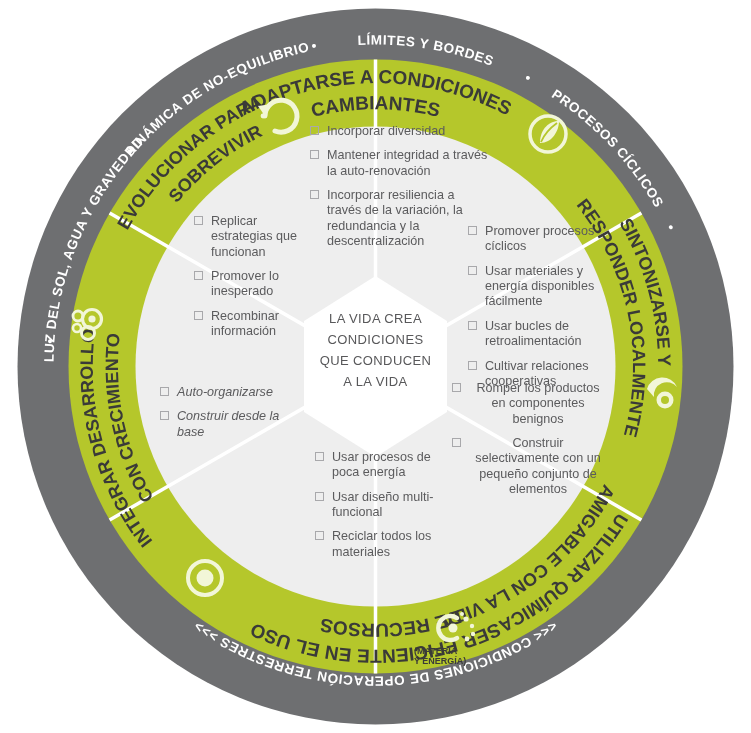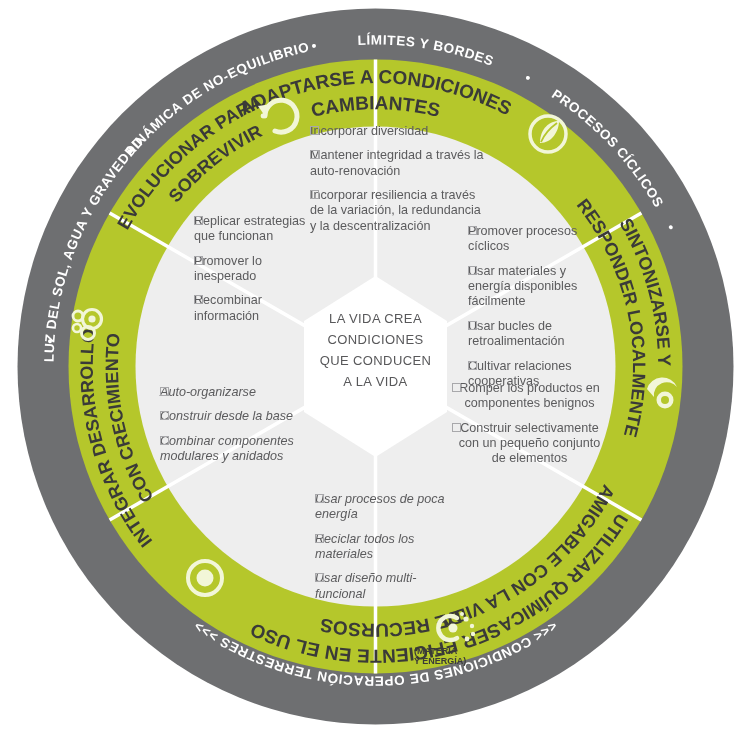--- a/index.html
+++ b/index.html
@@ -50,37 +50,38 @@
     line-height: 1.22;
     font-family: "Liberation Sans", sans-serif;
   }
   .bullets ul {
     list-style: none;
     margin: 0;
     padding: 0;
   }
   .bullets li {
     position: relative;
+    padding-left: 17px;
     margin-bottom: 9px;
   }
   .bullets li:last-child { margin-bottom: 0; }
   .cbx {
     position: absolute;
     left: 0;
     top: 2px;
     width: 9px;
     height: 9px;
     border: 1.3px solid #a8a8ab;
     box-sizing: border-box;
   }
   .b-top { left: 310px; top: 124px; width: 180px; }
   .b-left { left: 194px; top: 214px; width: 125px; }
   .b-right { left: 468px; top: 200px; width: 140px; margin-top: 24px; }
   .b-botright { left: 452px; top: 381px; width: 155px; text-align: center; }
-  .b-bot { left: 315px; top: 492px; width: 140px; font-style: italic; }
+  .b-bot { left: 315px; top: 450px; width: 140px; }
   .b-botleft { left: 160px; top: 385px; width: 140px; font-style: italic; }
 </style>
 </head>
 <body>
 
 <div id="wheel-root">
 
   <svg class="wheel" viewBox="0 0 751 733">
     <defs>
 
@@ -327,26 +328,25 @@
   <div class="bullets b-botright">
     <ul>
       <li><span class="cbx"></span><span>Romper los productos en componentes benignos</span></li>
       <li><span class="cbx"></span><span>Construir selectivamente con un pequeño conjunto de elementos</span></li>
     </ul>
   </div>
 
   <div class="bullets b-bot">
     <ul>
       <li><span class="cbx"></span><span>Usar procesos de poca energía</span></li>
+      <li><span class="cbx"></span><span>Usar diseño multi-funcional</span></li>
       <li><span class="cbx"></span><span>Reciclar todos los materiales</span></li>
-      <li><span class="cbx"></span><span>Usar diseño multi-funcional</span></li>
     </ul>
   </div>
 
   <div class="bullets b-botleft">
     <ul>
       <li><span class="cbx"></span><span>Auto-organizarse</span></li>
       <li><span class="cbx"></span><span>Construir desde la base</span></li>
-      <li><span class="cbx"></span><span>Combinar componentes modulares y anidados</span></li>
     </ul>
   </div>
 
 </div>
 
 </body></html>

